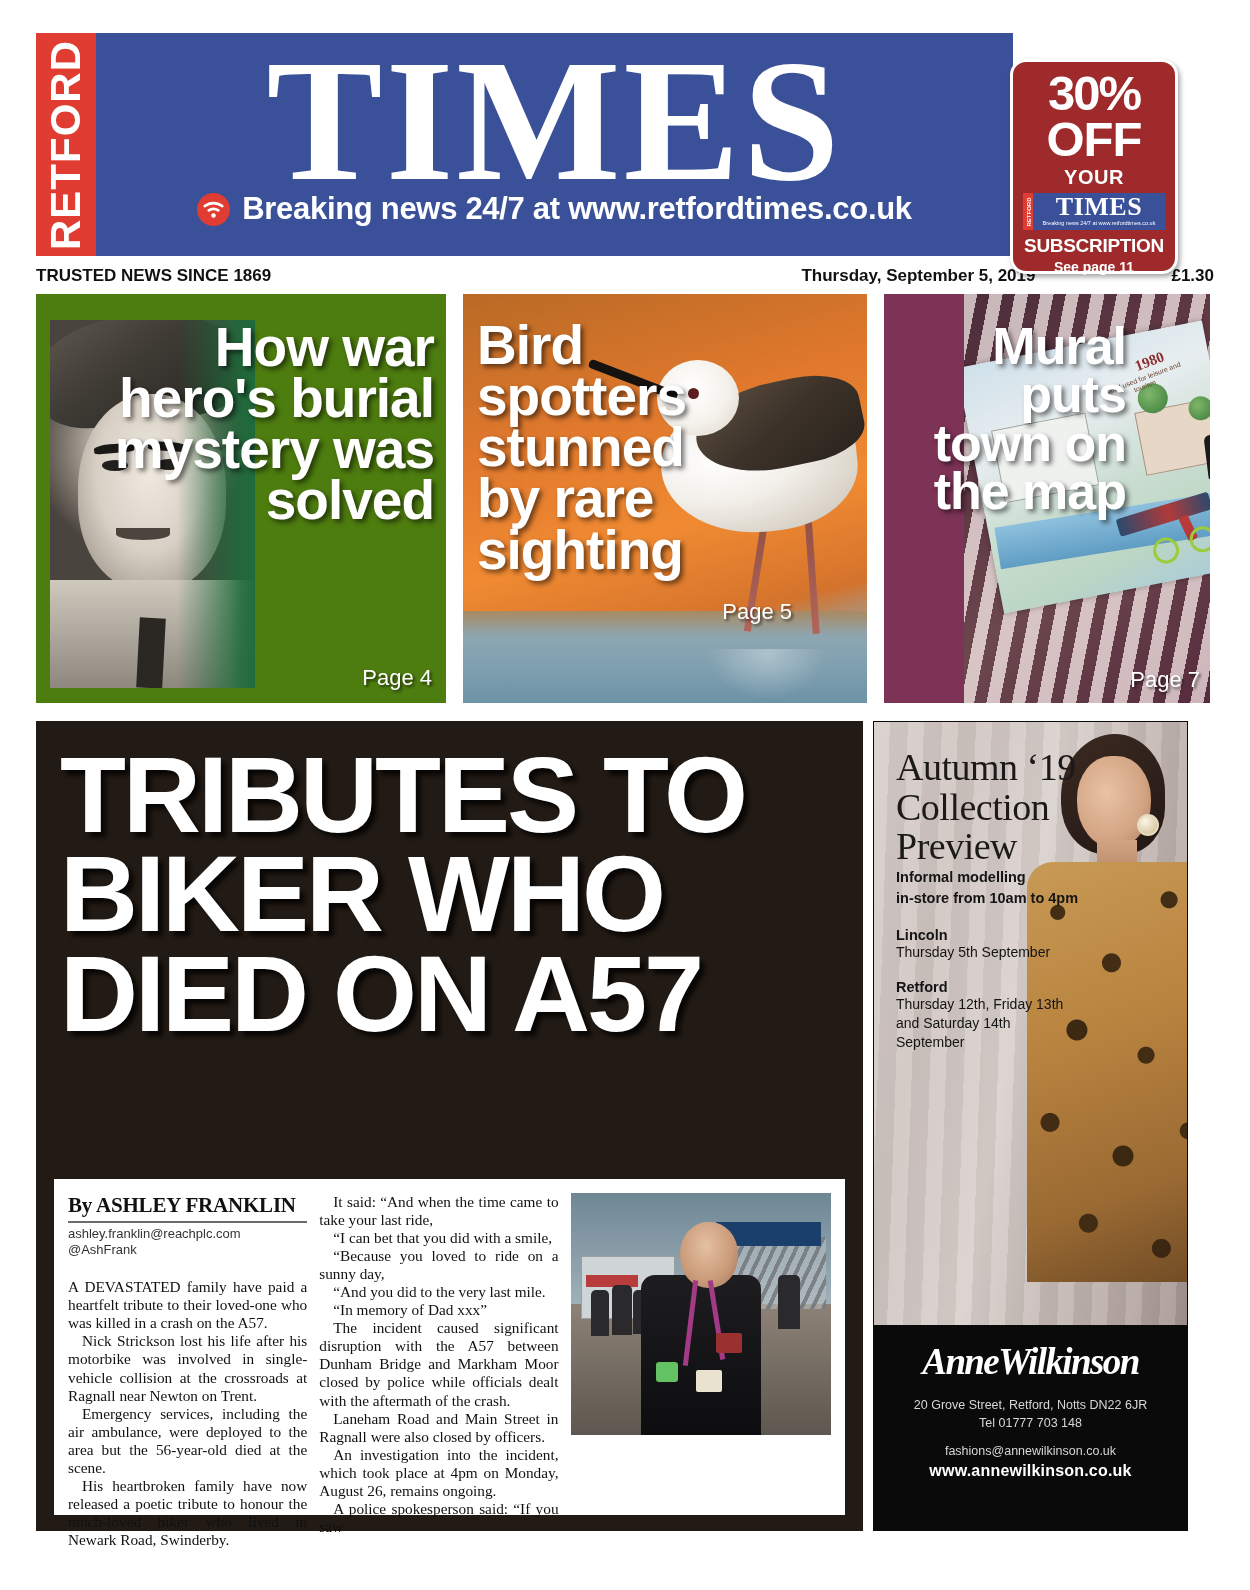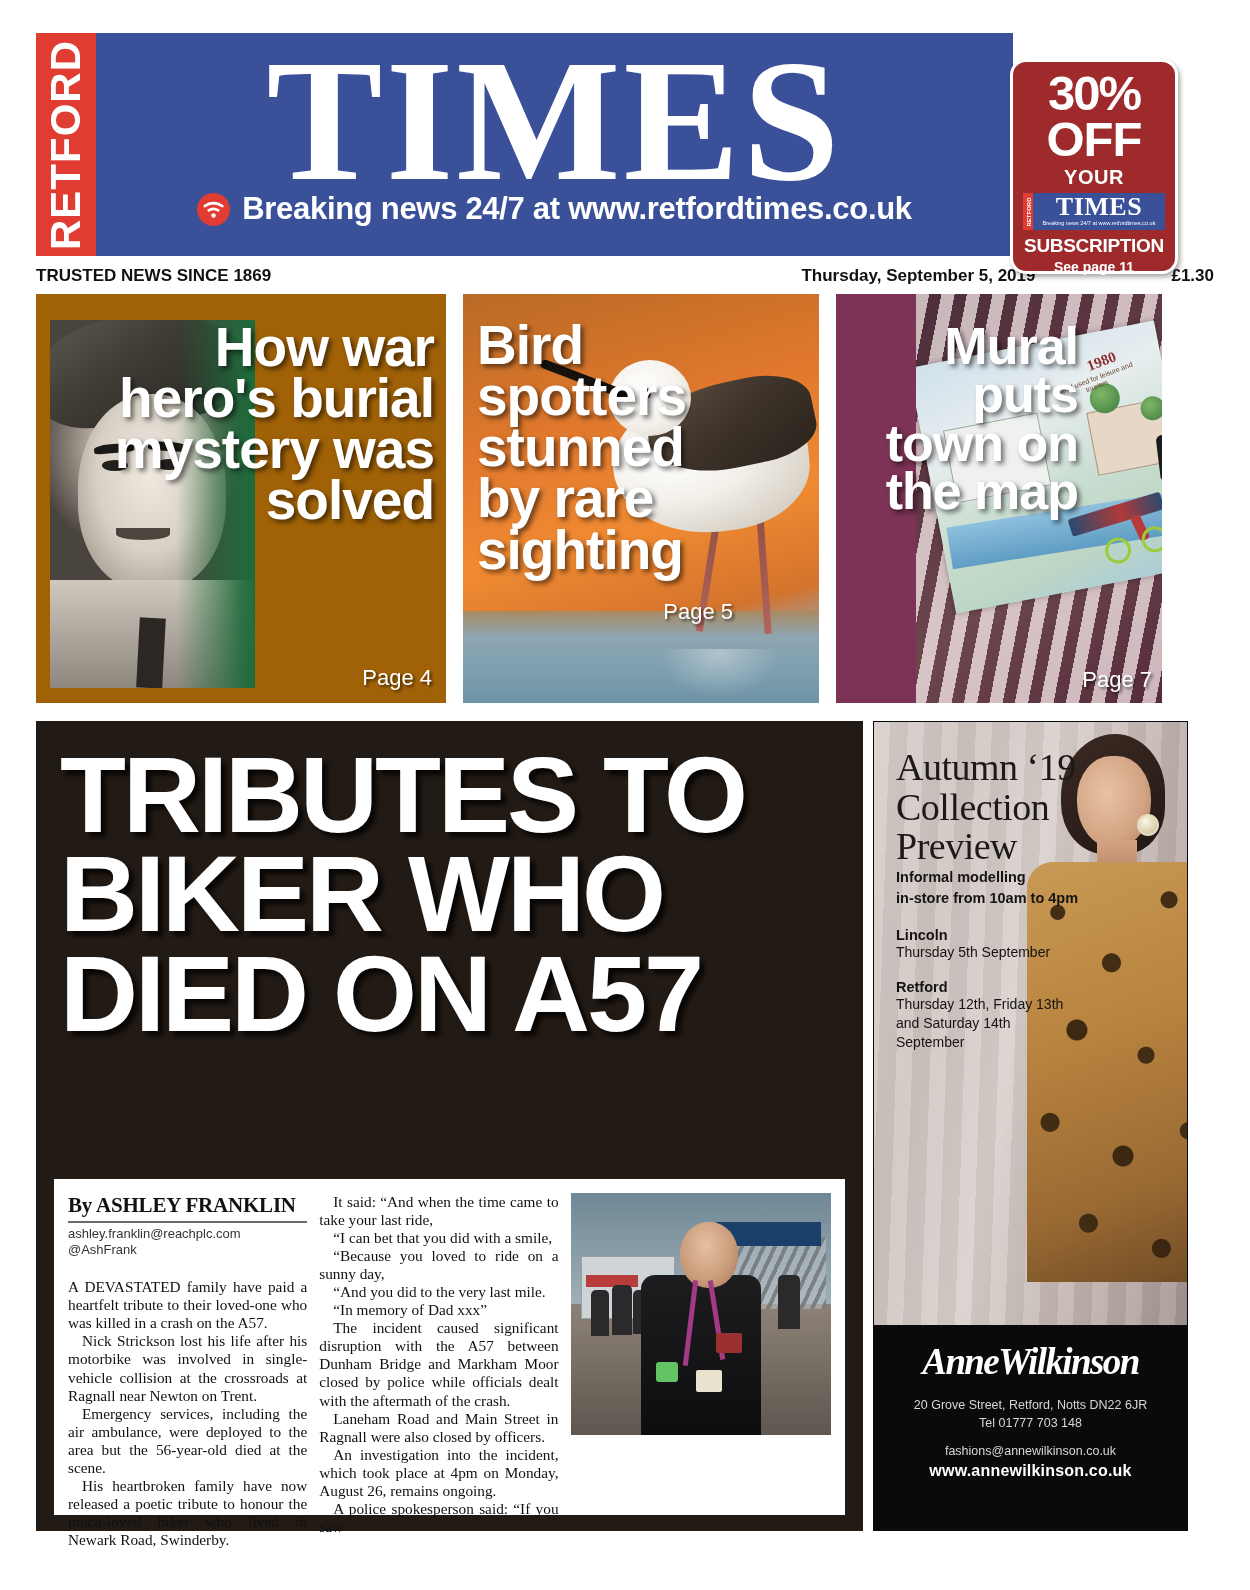--- a/index.html
+++ b/index.html
@@ -167,22 +167,22 @@
   .teasers {
     display: flex;
     gap: 17px;
     height: 409px;
   }
   .teaser {
     position: relative;
     overflow: hidden;
     color: #ffffff;
   }
-  .teaser-1 { width: 410px; background: #a16207; }
-  .teaser-2 { width: 356px; background: #ef4444; }
+  .teaser-1 { width: 410px; background: #4d7c0f; }
+  .teaser-2 { width: 404px; background: #ef4444; }
   .teaser-3 { width: 326px; background: #7d3356; }
 
   .teaser-head {
     position: absolute;
     z-index: 3;
     font-weight: bold;
     line-height: 0.93;
     text-shadow: 3px 3px 5px rgba(0,0,0,0.55);
     letter-spacing: -1px;
   }
@@ -192,21 +192,21 @@
 
   .teaser-page {
     position: absolute;
     bottom: 12px; right: 14px;
     z-index: 4;
     font-size: 22px;
     font-weight: normal;
     color: #fff;
     text-shadow: 2px 2px 3px rgba(0,0,0,0.6);
   }
-  .t2-page { bottom: 78px; right: 86px; }
+  .t2-page { bottom: 78px; right: 75px; }
   .t3-page { bottom: 10px; right: 10px; }
 
   
   .t1-photo {
     position: absolute;
     left: 14px; top: 26px;
     width: 205px; height: 368px;
     background:
       radial-gradient(ellipse 52% 30% at 44% 34%, #e9e4db 0%, #b4aca2 45%, #7d766d 72%, #4a443e 100%),
       linear-gradient(#2e2b27, #6b645c);

